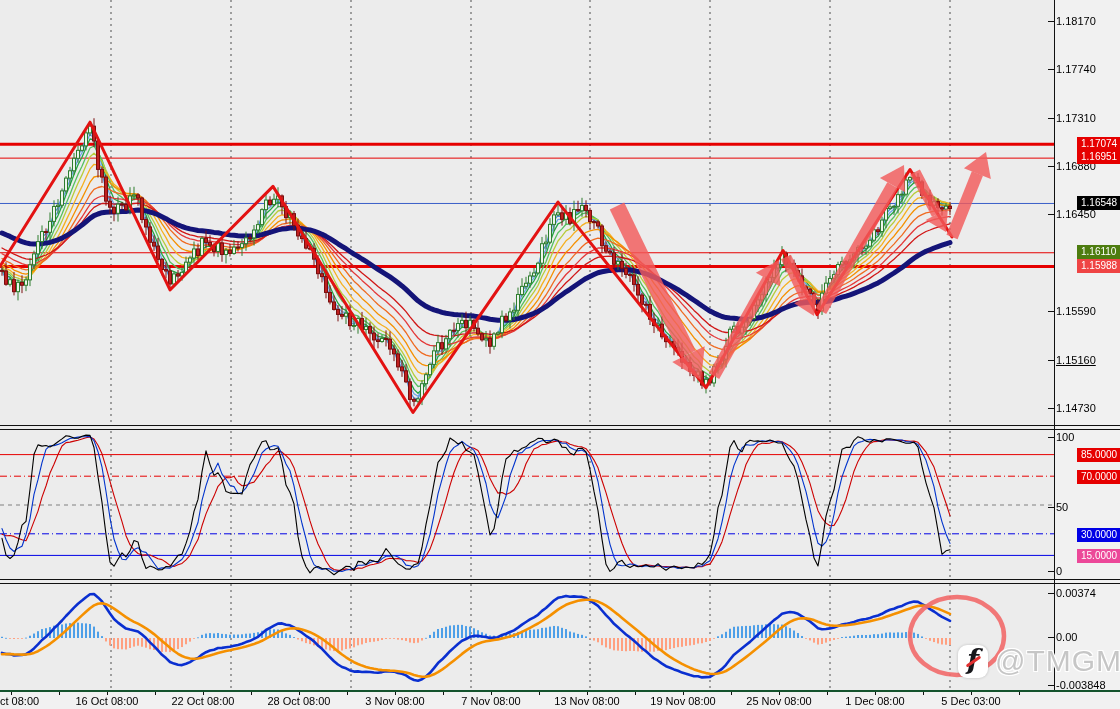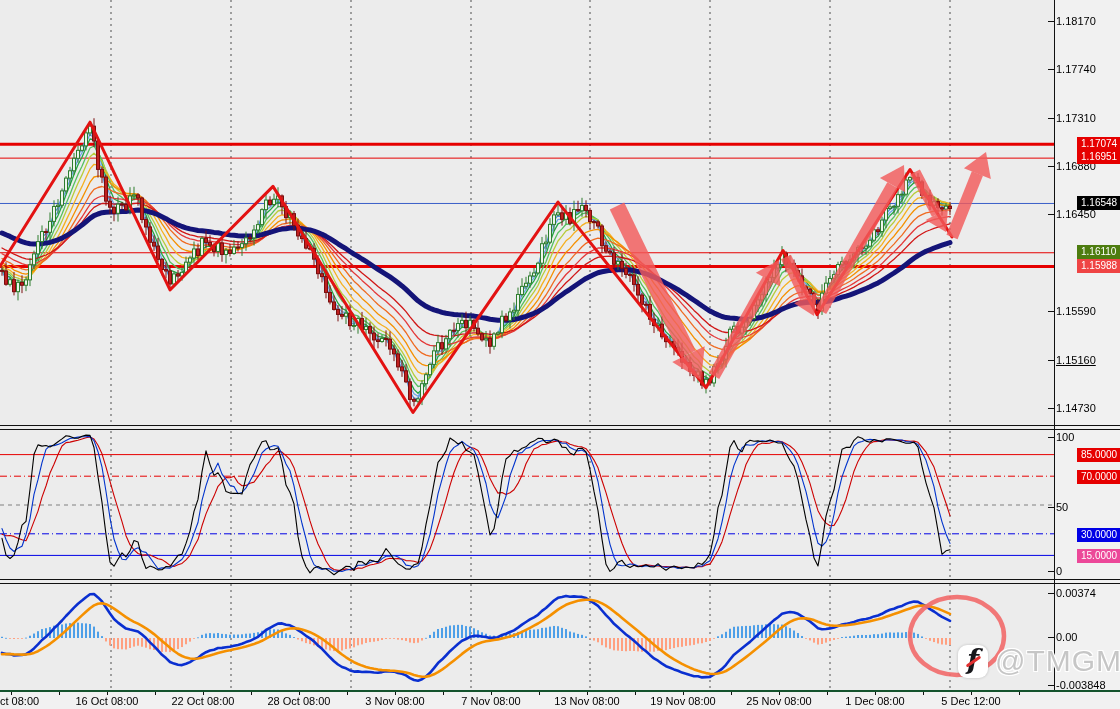--- a/index.html
+++ b/index.html
@@ -916,15 +916,15 @@
       <div class="dlabel left" style="left: 0px;">ct 08:00</div>
       <div class="dlabel" style="left: 107px;">16 Oct 08:00</div>
       <div class="dlabel" style="left: 203px;">22 Oct 08:00</div>
       <div class="dlabel" style="left: 299px;">28 Oct 08:00</div>
       <div class="dlabel" style="left: 395px;">3 Nov 08:00</div>
       <div class="dlabel" style="left: 491px;">7 Nov 08:00</div>
       <div class="dlabel" style="left: 587px;">13 Nov 08:00</div>
       <div class="dlabel" style="left: 683px;">19 Nov 08:00</div>
       <div class="dlabel" style="left: 779px;">25 Nov 08:00</div>
       <div class="dlabel" style="left: 875px;">1 Dec 08:00</div>
-      <div class="dlabel" style="left: 971px;">5 Dec 12:00</div>
+      <div class="dlabel" style="left: 971px;">5 Dec 03:00</div>
     </div>
 </div>
 
 </body></html>

